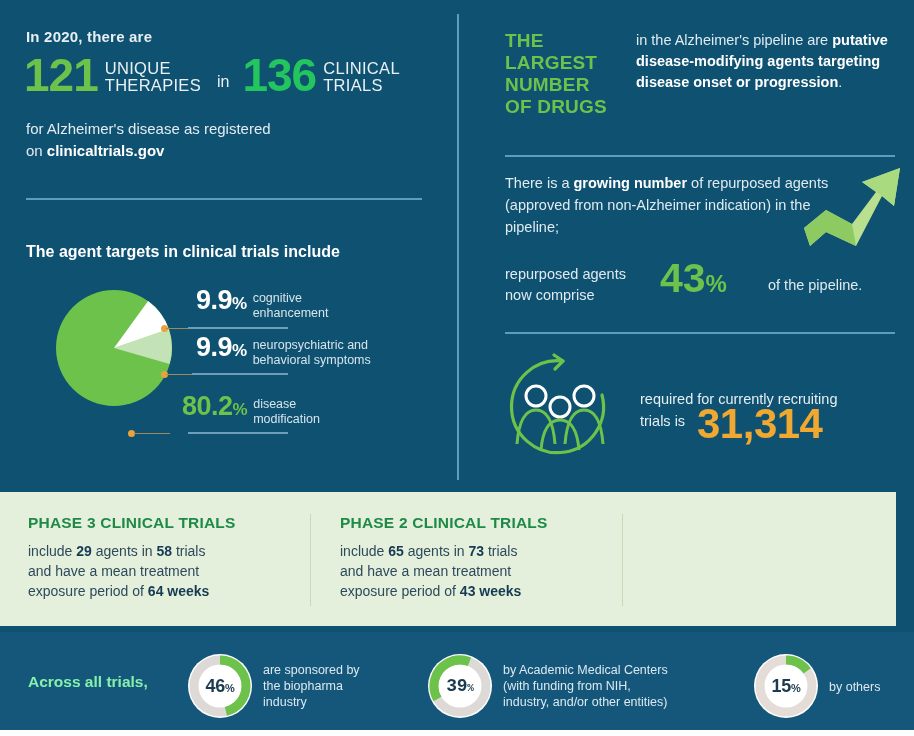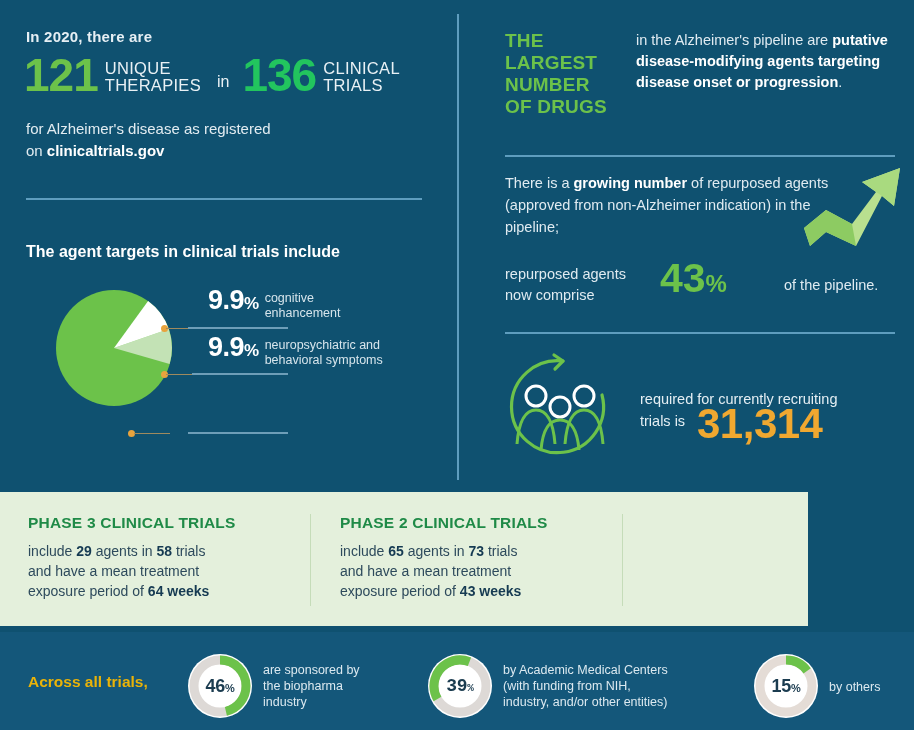--- a/index.html
+++ b/index.html
@@ -11,21 +11,21 @@
     font-family: "Liberation Sans", sans-serif;
   }
   #infographic {
     position: relative;
     width: 914px;
     height: 736px;
     background: #0F5170;
     overflow: hidden;
   }
   
-  .w { color: #ffffff; margin-left: 12px; }
+  .w { color: #ffffff; }
   .green { color: #6CC24A; }
   .orange { color: #22c55e; }
   .b { font-weight: bold; }
 
   
   #tl-intro {
     position: absolute; left: 26px; top: 28px;
     font-size: 15px; font-weight: bold; color: #E6EFF4;
     letter-spacing: .2px;
   }
@@ -124,21 +124,21 @@
     position: absolute; left: 505px; top: 264px;
     font-size: 14.5px; color: #E0EBF1; line-height: 21px;
   }
   #rp-43 {
     position: absolute; left: 660px; top: 258px;
     font-size: 41px; font-weight: bold; color: #6CC24A;
     line-height: 41px;
   }
   #rp-43 .sym { font-size: 24px; font-weight: bold; }
   #rp-tail {
-    position: absolute; left: 784px; top: 277px;
+    position: absolute; left: 768px; top: 277px;
     font-size: 14.5px; color: #E0EBF1;
   }
   #arrow-icon { position: absolute; left: 800px; top: 158px; }
 
   #hr-right2 {
     position: absolute; left: 505px; top: 332px;
     width: 390px; height: 2px; background: #5E9DBE;
   }
 
   
@@ -149,21 +149,21 @@
   }
   #pt-num {
     position: absolute; left: 697px; top: 403px;
     font-size: 42px; font-weight: bold; color: #F0A830;
     line-height: 42px; letter-spacing: -.5px;
   }
 
   
   #phase-band {
     position: absolute; left: 0; top: 492px;
-    width: 808px; height: 134px;
+    width: 896px; height: 134px;
     background: #E4F0DC;
   }
   .phase-col { position: absolute; top: 22px; }
   .phase-title {
     font-size: 15.5px; font-weight: bold; color: #1F8A47;
     letter-spacing: .2px; margin-bottom: 9px;
   }
   .phase-body {
     font-size: 14px; color: #2D4A5C; line-height: 20px;
   }
@@ -174,21 +174,21 @@
   }
 
   
   #bottom-band {
     position: absolute; left: 0; top: 632px;
     width: 914px; height: 104px;
     background: #14577A;
   }
   #ba-label {
     position: absolute; left: 28px; top: 41px;
-    font-size: 15.5px; font-weight: bold; color: #eab308;
+    font-size: 15.5px; font-weight: bold; color: #86efac;
   }
   .donut-group { position: absolute; top: 22px; display: flex; align-items: center; }
   .donut-wrap { position: relative; }
   .donut-pct {
     position: absolute; left: 0; top: 0; width: 100%; height: 100%;
     display: flex; align-items: center; justify-content: center;
     font-size: 18px; font-weight: bold; color: #1B3C50;
     letter-spacing: -.3px;
   }
   .donut-pct .sym { font-size: 11px; padding-top: 4px; }
@@ -263,20 +263,27 @@
   </div>
 
   <div class="pie-row" style="left:196px; top:334px;">
     <span class="pie-pct w"><span>9.9</span><span class="sym">%</span></span>
     <span class="pie-desc">
       <span>neuropsychiatric and</span><br>
       <span>behavioral symptoms</span>
     </span>
   </div>
 
+  <div class="pie-row" style="left:182px; top:393px;">
+    <span class="pie-pct green"><span>80.2</span><span class="sym">%</span></span>
+    <span class="pie-desc">
+      <span>disease</span><br>
+      <span>modification</span>
+    </span>
+  </div>
 
   <div id="v-div"></div>
 
   <div id="tr-head">
     <span>THE</span><br>
     <span>LARGEST</span><br>
     <span>NUMBER</span><br>
     <span>OF DRUGS</span>
   </div>
 

